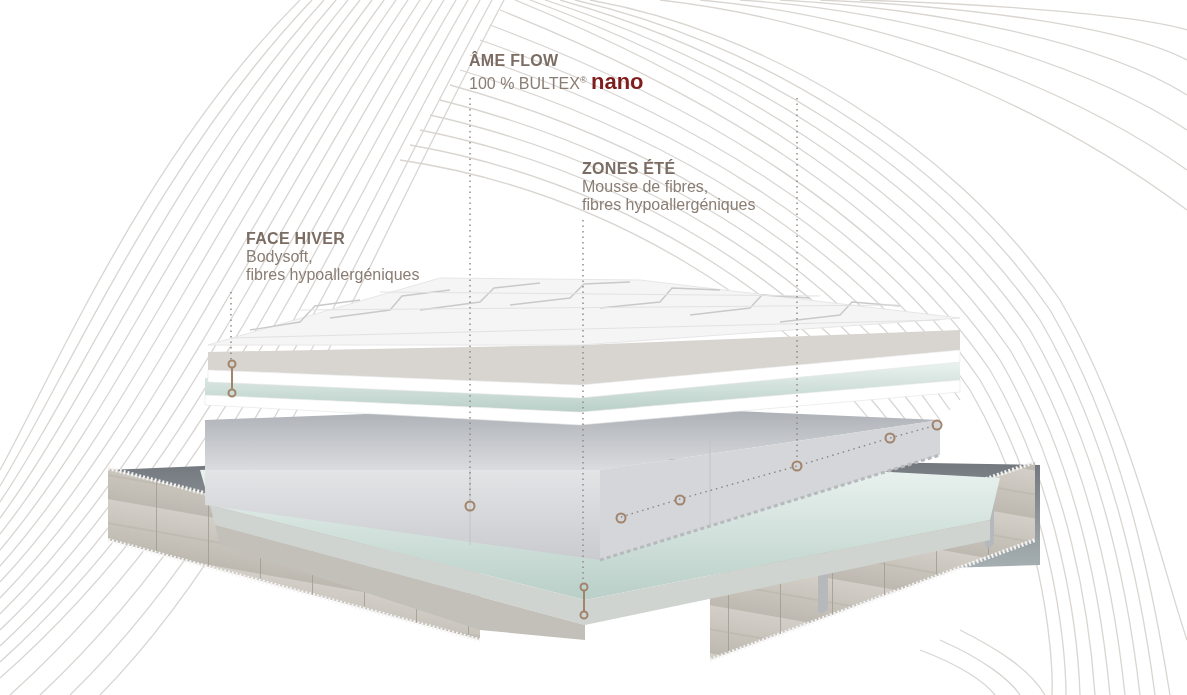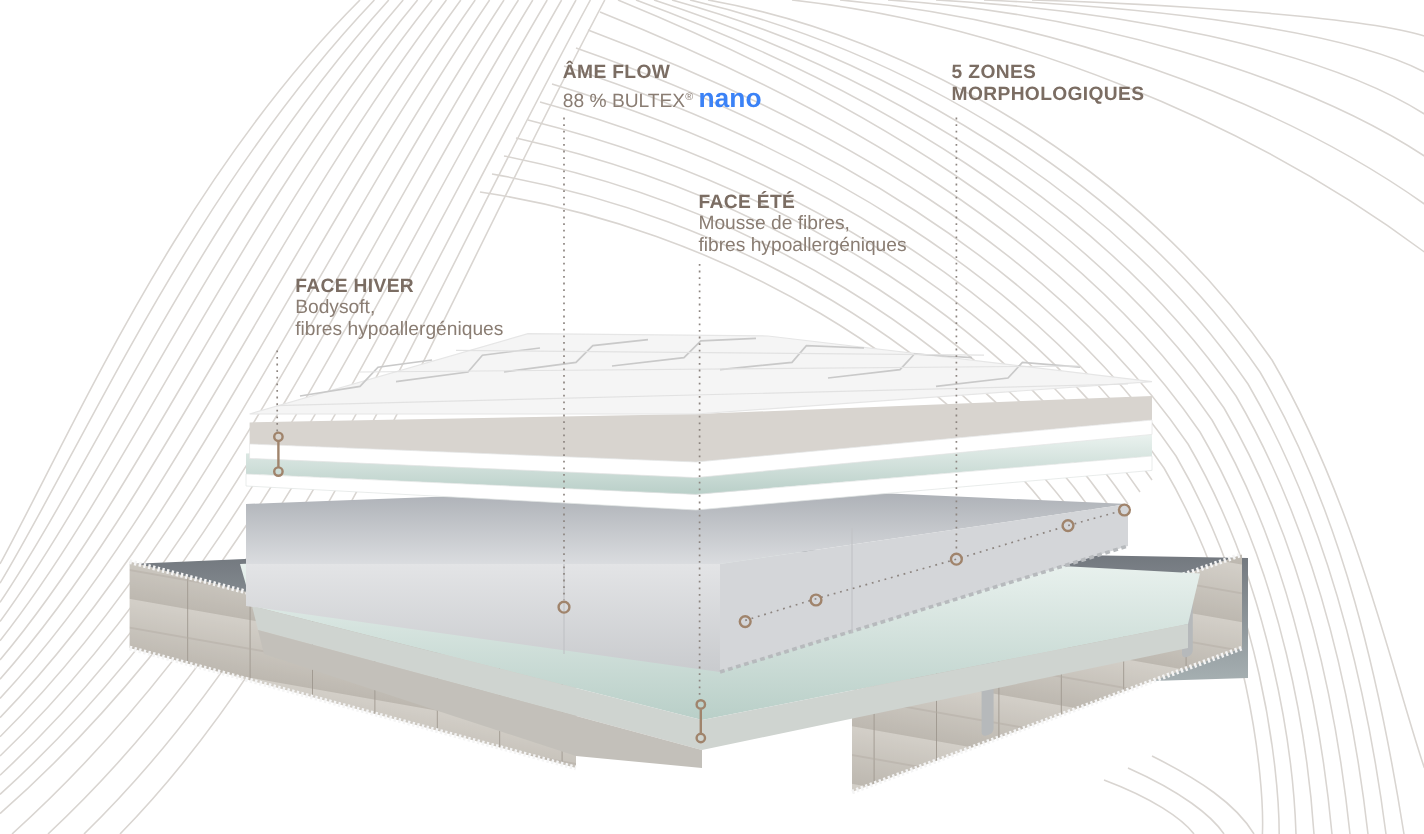--- a/index.html
+++ b/index.html
@@ -2,21 +2,21 @@
 <html><head>
 <meta charset="utf-8">
 <style>
   html, body { margin:0; padding:0; background:#ffffff; }
   body { width:1187px; height:695px; position:relative; overflow:hidden;
          font-family:"Liberation Sans", "DejaVu Sans", sans-serif; }
   #stage { position:absolute; left:0; top:0; width:1187px; height:695px; }
   .label { position:absolute; color:#7b6d63; line-height:18px; }
   .label .title { font-weight:bold; font-size:16px; letter-spacing:0.3px; display:block; }
   .label .desc { font-size:16px; display:block; color:#8a7d73; }
-  .nano { font-weight:bold; font-size:22px; color:#3b82f6; }
+  .nano { font-weight:bold; font-size:22px; color:#7f1d1d; }
   .reg { font-size:9px; vertical-align:super; }
 </style>
 </head>
 <body>
 
 <div id="stage">
   <svg width="1187" height="695" viewBox="0 0 1187 695" xmlns="http://www.w3.org/2000/svg">
     <defs>
       <linearGradient id="coreTop" x1="0" y1="0" x2="0" y2="1">
         <stop offset="0" stop-color="#a9adb3"></stop>
@@ -172,32 +172,28 @@
       <circle cx="584" cy="587" r="3.5"></circle>
       <line x1="584" y1="591" x2="584" y2="611"></line>
       <circle cx="584" cy="615" r="3.5"></circle>
     </g>
   </svg>
 
   
   <div class="label" style="left:469px; top:52px;">
     <span class="title">ÂME FLOW</span>
     <span class="desc" style="margin-top:1px;">
-      <span>88 % BULTEX</span><span class="reg">®</span>
+      <span>100 % BULTEX</span><span class="reg">®</span>
       <span class="nano">nano</span>
     </span>
   </div>
 
-  <div class="label" style="left:793px; top:52px;">
-    <span class="title">5 ZONES</span>
-    <span class="title">MORPHOLOGIQUES</span>
-  </div>
 
   <div class="label" style="left:582px; top:160px;">
-    <span class="title">FACE ÉTÉ</span>
+    <span class="title">ZONES ÉTÉ</span>
     <span class="desc">Mousse de fibres,</span>
     <span class="desc">fibres hypoallergéniques</span>
   </div>
 
   <div class="label" style="left:229px; top:230px;margin-left:17px;">
     <span class="title">FACE HIVER</span>
     <span class="desc">Bodysoft,</span>
     <span class="desc">fibres hypoallergéniques</span>
   </div>
 </div>

